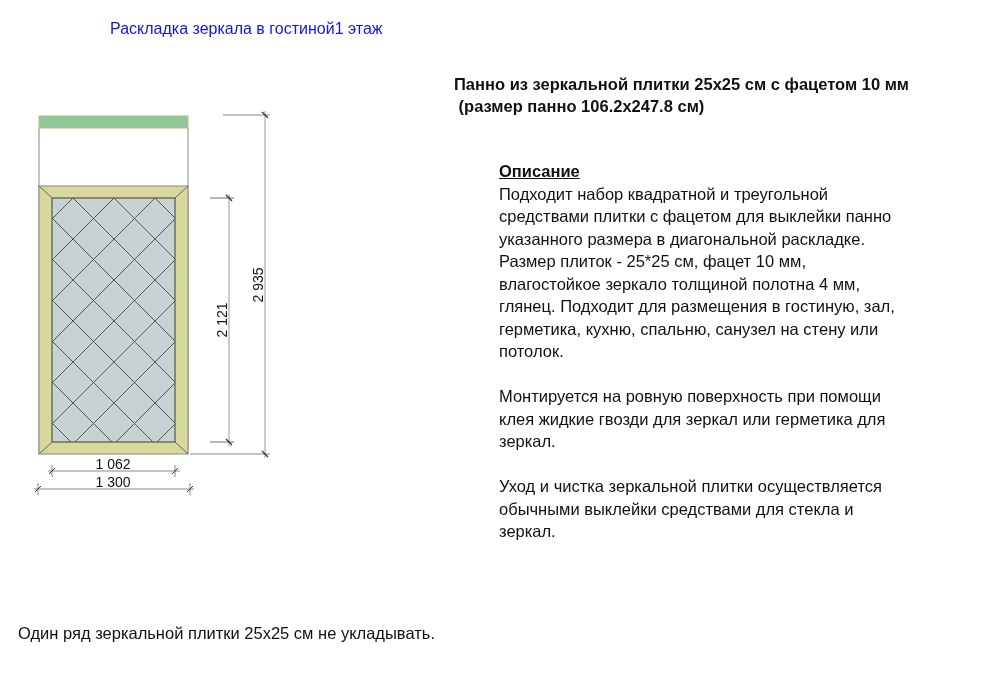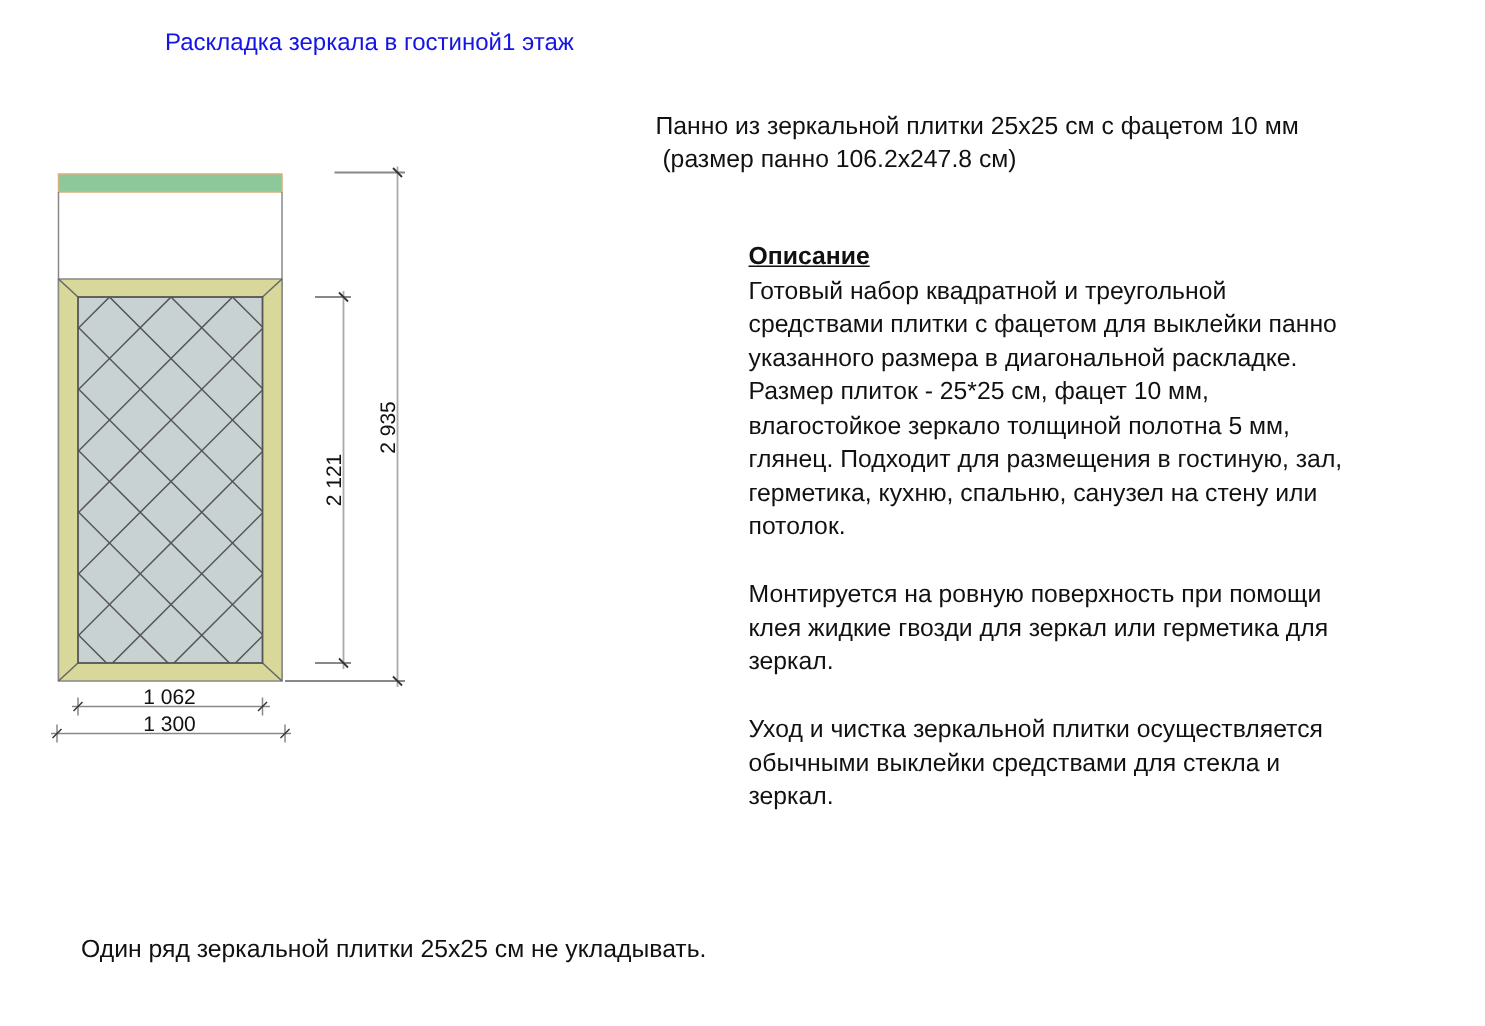--- a/index.html
+++ b/index.html
@@ -4,46 +4,46 @@
 <style>
   html, body { margin: 0; padding: 0; }
   body {
     width: 990px; height: 684px; position: relative; overflow: hidden;
     background: #ffffff;
     font-family: "Liberation Sans", sans-serif;
     color: #111111;
   }
   .abs { position: absolute; white-space: nowrap; }
   .title { left: 110px; top: 20px; font-size: 16px; color: #1414e6; }
-  .subtitle { left: 437px; top: 73px; font-size: 16.5px; line-height: 22px; }
+  .subtitle { left: 454px; top: 73px; font-size: 16.5px; line-height: 22px; font-weight: bold; }
   .desc { left: 499px; top: 160px; font-size: 16.5px; line-height: 22.5px; }
   .desc-heading { font-weight: bold; text-decoration: underline; }
   .desc p { margin: 0 0 22.5px 0; }
-  .note { left: 18px; top: 622px; font-size: 16.5px; line-height: 22.5px; margin-left: 36px; }
+  .note { left: 18px; top: 622px; font-size: 16.5px; line-height: 22.5px; }
   svg.drawing { position: absolute; left: 0; top: 0; }
   .dimtext { font-family: "Liberation Sans", sans-serif; font-size: 14px; fill: #111; }
 </style>
 </head>
 <body>
 
 <div class="abs title">Раскладка зеркала в гостиной1 этаж</div>
 
 <div class="abs subtitle">
   <div style="white-space:pre">Панно из зеркальной плитки 25х25 см с фацетом 10 мм</div>
   <div style="white-space:pre"> (размер панно 106.2х247.8 см)</div>
 </div>
 
 <div class="abs desc">
   <div class="desc-heading">Описание</div>
   <p>
-    <span>Готовый набор квадратной и треугольной</span><br>
+    <span>Подходит набор квадратной и треугольной</span><br>
     <span>средствами плитки с фацетом для выклейки панно</span><br>
     <span>указанного размера в диагональной раскладке.</span><br>
     <span>Размер плиток - 25*25 см, фацет 10 мм,</span><br>
-    <span>влагостойкое зеркало толщиной полотна 5 мм,</span><br>
+    <span>влагостойкое зеркало толщиной полотна 4 мм,</span><br>
     <span>глянец. Подходит для размещения в гостиную, зал,</span><br>
     <span>герметика, кухню, спальню, санузел на стену или</span><br>
     <span>потолок.</span>
   </p>
   <p>
     <span>Монтируется на ровную поверхность при помощи</span><br>
     <span>клея жидкие гвозди для зеркал или герметика для</span><br>
     <span>зеркал.</span>
   </p>
   <p>

